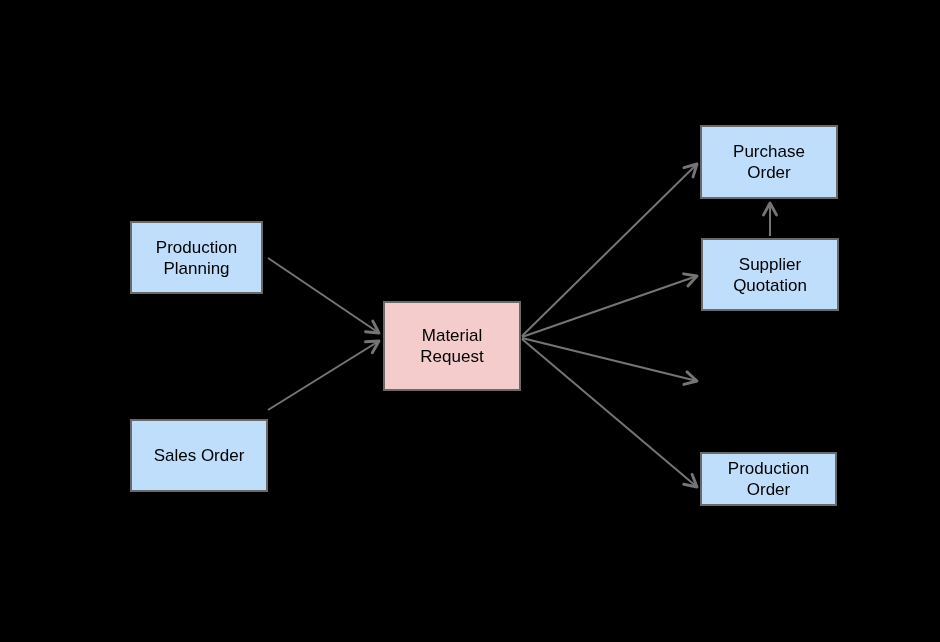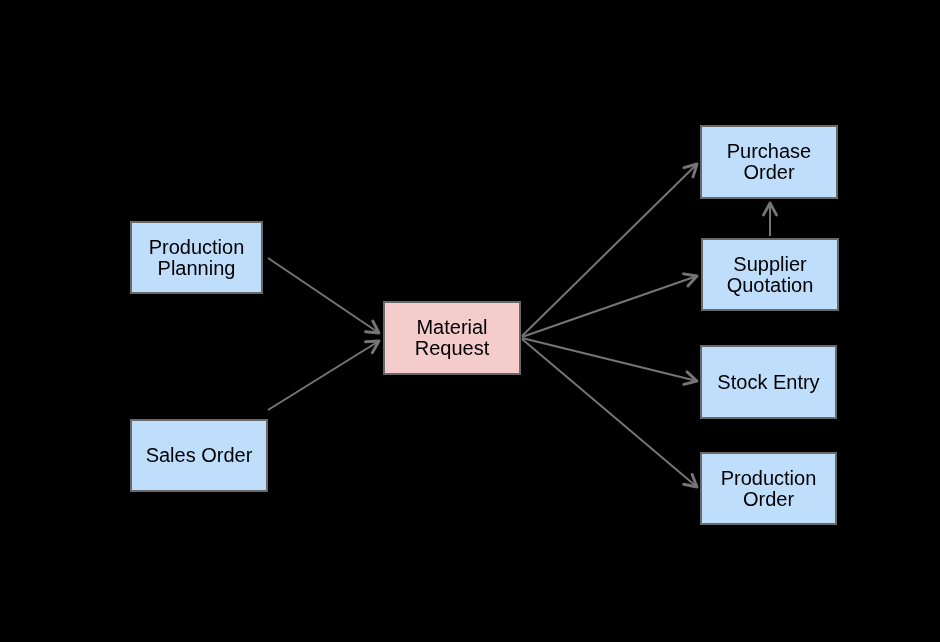--- a/index.html
+++ b/index.html
@@ -29,32 +29,32 @@
   .edges marker path { stroke: var(--arrow); }
   .node {
     position: absolute;
     display: flex;
     align-items: center;
     justify-content: center;
     text-align: center;
     background: var(--node-fill);
     border: 2px solid var(--node-border);
     color: var(--text);
-    font-size: 20px;
+    font-size: 17px;
     line-height: 21px;
     padding: 0 12px;
   }
   .node.highlight { background: var(--highlight-fill); }
   .n-production-planning { left: 130px; top: 221px; width: 133px; height: 73px; }
   .n-sales-order        { left: 130px; top: 375px; width: 138px; height: 73px; margin-top: 44px; }
-  .n-material-request   { left: 383px; top: 301px; width: 138px; height: 74px; }
+  .n-material-request   { left: 383px; top: 301px; width: 138px; height: 90px; }
   .n-purchase-order     { left: 700px; top: 125px; width: 138px; height: 74px; }
   .n-supplier-quotation { left: 701px; top: 238px; width: 138px; height: 73px; }
   .n-stock-entry        { left: 700px; top: 345px; width: 137px; height: 74px; }
-  .n-production-order   { left: 700px; top: 452px; width: 137px; height: 73px; }
+  .n-production-order   { left: 700px; top: 452px; width: 137px; height: 54px; }
 </style>
 </head>
 <body>
 
 <div class="stage">
 
   <svg class="edges" viewBox="0 0 940 642" xmlns="http://www.w3.org/2000/svg" aria-hidden="true">
     <defs>
       <marker id="ah" viewBox="0 0 10 10" refX="8.5" refY="5" markerWidth="8.5" markerHeight="8.5" orient="auto">
         <path d="M1.5,1.2 L8.5,5 L1.5,8.8" fill="none" stroke-width="1.7" stroke-linecap="round" stroke-linejoin="round"></path>
@@ -82,21 +82,18 @@
   </div>
 
   <div class="node n-purchase-order">
     <span>Purchase Order</span>
   </div>
 
   <div class="node n-supplier-quotation">
     <span>Supplier Quotation</span>
   </div>
 
-  <div class="node n-stock-entry">
-    <span>Stock Entry</span>
-  </div>
 
   <div class="node n-production-order">
     <span>Production Order</span>
   </div>
 
 </div>
 
 </body></html>

